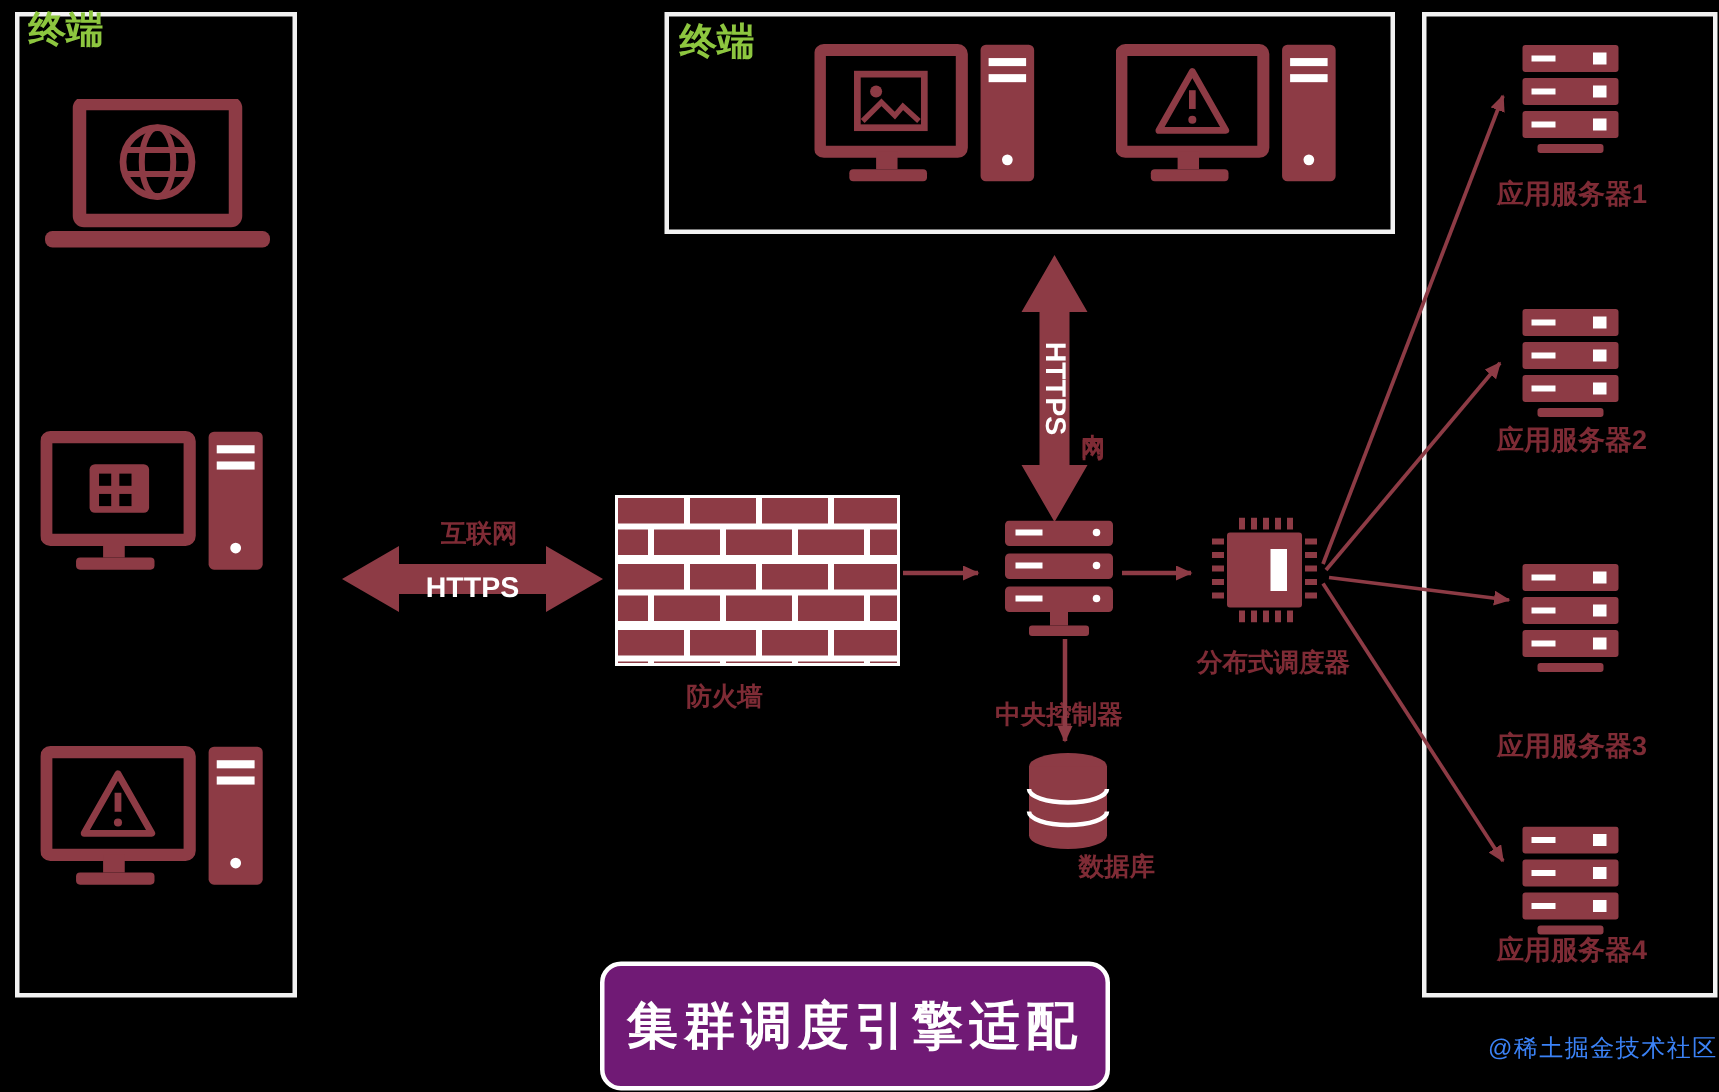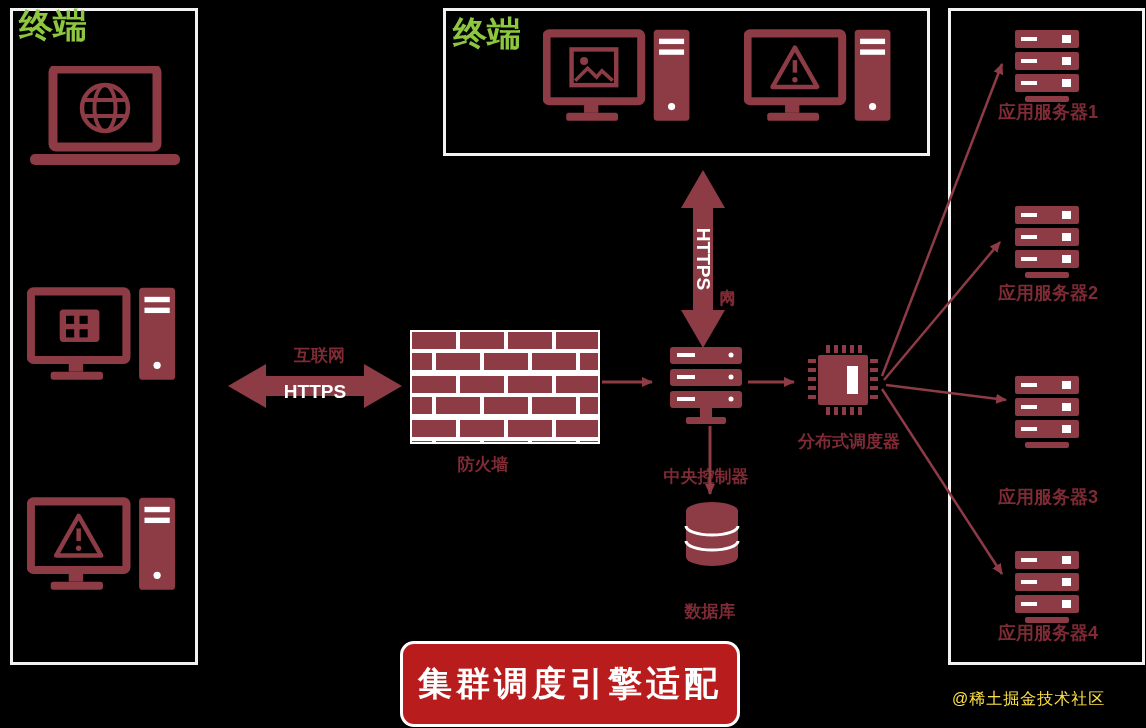--- a/index.html
+++ b/index.html
@@ -3,41 +3,41 @@
 <meta charset="utf-8">
 <style>
   html,body{margin:0;padding:0;background:#000;}
   .stage{position:relative;width:1146px;height:728px;background:#000;overflow:hidden;
          font-family:"Liberation Sans",sans-serif;}
   .box{position:absolute;border:3px solid #f2f2f2;background:transparent;}
   .left-box{left:10px;top:8px;width:182px;height:651px;}
   .top-box{left:443px;top:8px;width:481px;height:142px;}
   .right-box{left:948px;top:8px;width:191px;height:651px;}
   .icon{position:absolute;}
-  .tag{position:absolute;color:#8dc63f;font-weight:bold;font-size:34px;line-height:1;}
+  .tag{position:absolute;color:#8dc63f;font-weight:bold;font-size:25px;line-height:1;}
   .tag-left{left:19px;top:8px;}
   .tag-top{left:453px;top:16px;}
   .lbl{position:absolute;color:#7e2b35;font-weight:bold;font-size:17px;text-align:center;line-height:1.1;}
   .internet-lbl{left:281px;top:347px;width:64px;text-align:right;}
   .firewall-lbl{left:423px;top:456px;width:120px;}
   .central-lbl{left:645px;top:432px;width:122px;margin-top:36px;}
   .sched-lbl{left:786px;top:433px;width:126px;}
-  .db-lbl{left:650px;top:603px;width:120px;}
+  .db-lbl{left:650px;top:569px;width:120px;text-align:right;}
   .vlbl{writing-mode:vertical-rl;letter-spacing:3px;}
   .intranet-lbl{left:719px;top:244px;height:70px;font-size:16px;}
   .srv-lbl{left:977px;width:142px;font-size:18px;}
-  .srv-lbl-1{top:103px;} .srv-lbl-2{top:284px;} .srv-lbl-3{top:454px;margin-top:34px;} .srv-lbl-4{top:624px;}
+  .srv-lbl-1{top:120px;} .srv-lbl-2{top:284px;} .srv-lbl-3{top:454px;margin-top:34px;} .srv-lbl-4{top:624px;}
   .srv-icon{left:1012px;} .srv-icon-1{top:30px;} .srv-icon-2{top:206px;} .srv-icon-3{top:376px;} .srv-icon-4{top:551px;}
   .connectors{position:absolute;left:0;top:0;pointer-events:none;}
   .arrow-text{fill:#fff;font-family:"Liberation Sans",sans-serif;font-weight:bold;font-size:19px;}
   .title-badge{position:absolute;left:400px;top:641px;width:334px;height:80px;
-    background:#b91c1c;border:3px solid #fff;border-radius:14px;color:#fff;
+    background:#701a75;border:3px solid #fff;border-radius:14px;color:#fff;
     font-size:34px;font-weight:bold;display:flex;align-items:center;justify-content:center;
     letter-spacing:4px;}
-  .watermark{position:absolute;left:952px;top:689px;color:#fde047;font-size:16px;letter-spacing:1px;}
+  .watermark{position:absolute;left:992px;top:689px;color:#3b82f6;font-size:16px;letter-spacing:1px;}
 </style>
 </head>
 <body>
 
 <div class="stage">
 
   <div class="box left-box"></div>
   <div class="tag tag-left">终端</div>
 
   <svg class="icon" style="left:30px;top:66px;" width="150" height="102" viewBox="0 0 150 102">

